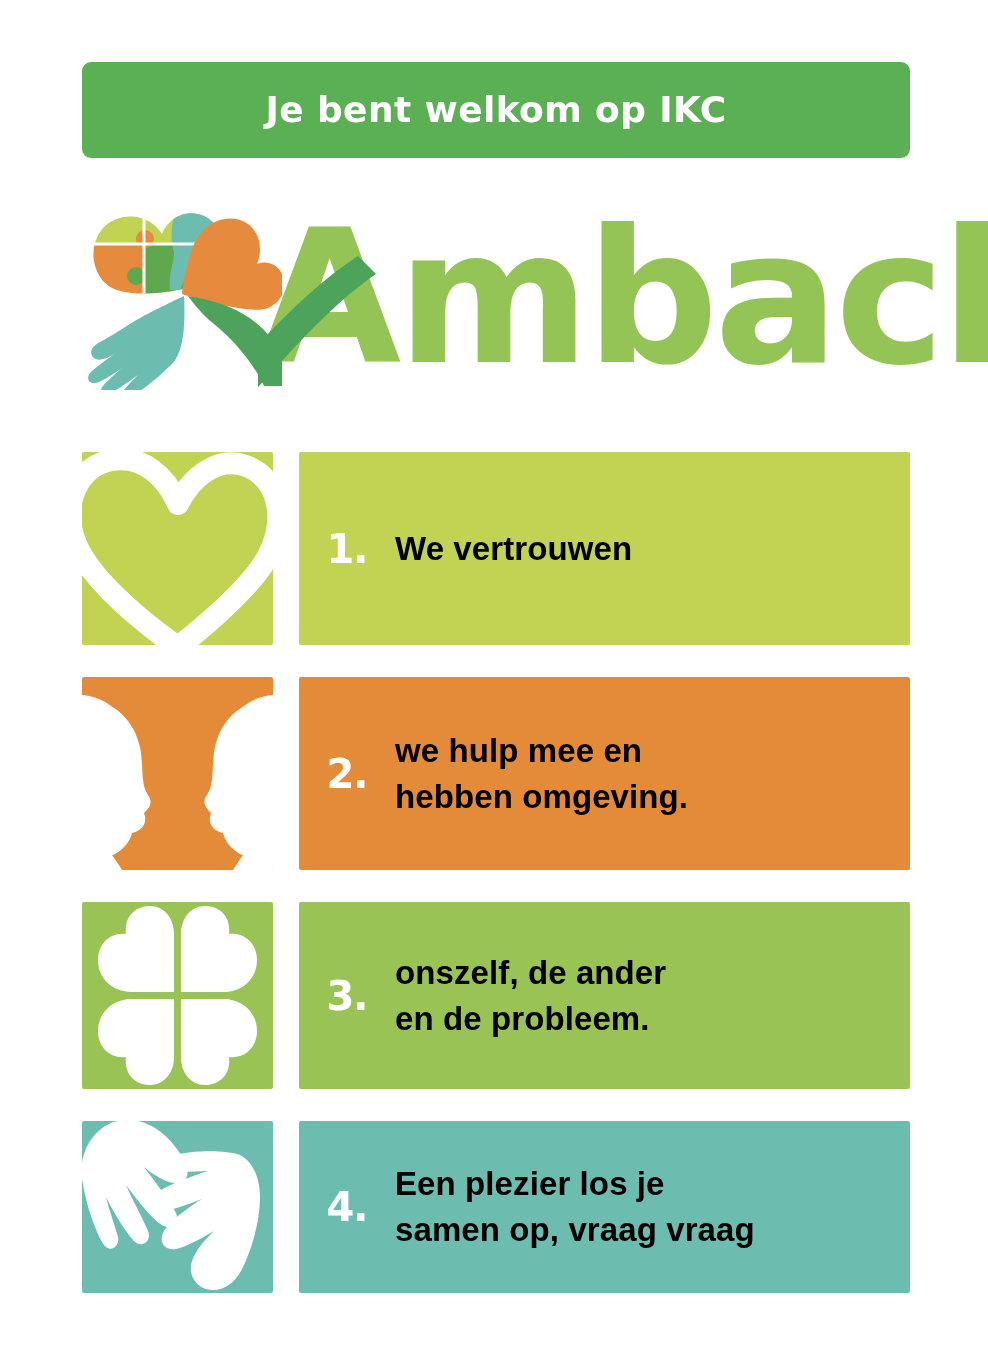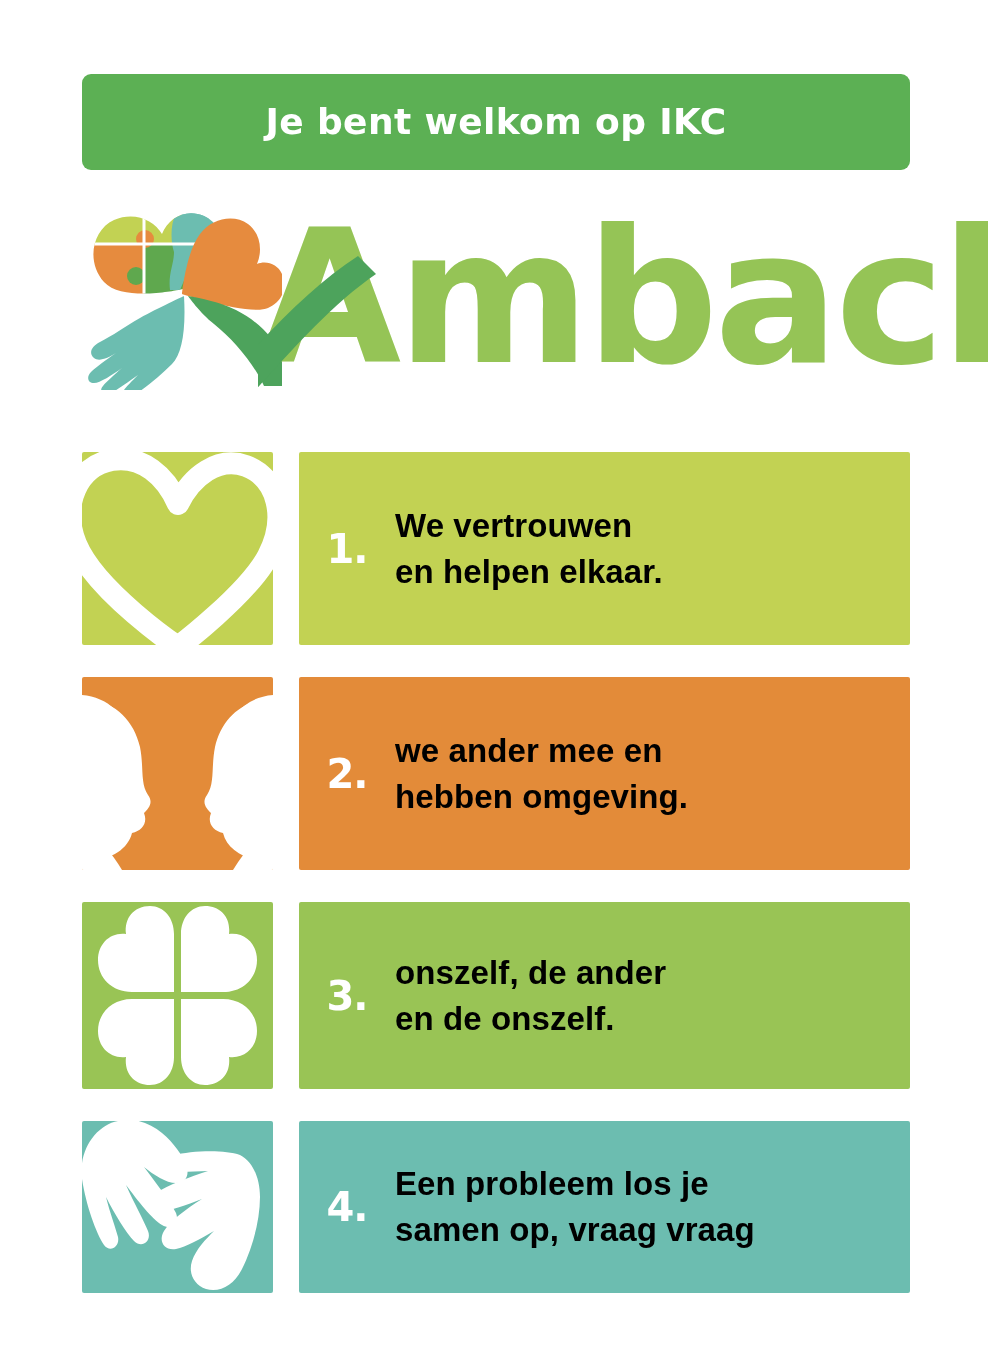--- a/index.html
+++ b/index.html
@@ -20,21 +20,21 @@
     position: relative;
     width: 988px;
     height: 1358px;
     background: #ffffff;
   }
 
   
   .header-banner {
     position: absolute;
     left: 82px;
-    top: 74px;
+    top: 62px;
     width: 828px;
     height: 96px;
     background: #5cb054;
     border-radius: 9px;
     display: flex;
     align-items: center;
     justify-content: center;
     box-sizing: border-box;
   }
   .header-title {
@@ -226,21 +226,20 @@
             <path d="M96,195 C96,195 14,140 -6,92 C-22,52 -4,14 30,8
                      C60,3 84,24 96,52 C110,24 136,4 164,14
                      C196,26 206,66 186,104 C166,142 96,195 96,195 Z" fill="none" stroke="#ffffff" stroke-width="22" stroke-linejoin="round"></path>
           </g>
         </svg>
       </div>
       <div class="rule-panel" style="background:#c2d253;">
         <div class="rule-number">1.</div>
         <div class="rule-text">
           <span class="line">We vertrouwen</span>
-          <span class="line">en helpen elkaar.</span>
         </div>
       </div>
     </div>
 
     <div class="rule-row row-2">
       <div class="rule-icon-tile" style="background:#e38b39;">
         <svg viewBox="0 0 191 193" xmlns="http://www.w3.org/2000/svg" aria-hidden="true">
           <g clip-path="url(#clipTile2)">
 
             <path d="M8,22 C34,26 52,44 58,70 C62,90 58,106 66,118
@@ -258,21 +257,21 @@
             <path d="M191,18 C165,20 147,38 141,64 L191,64 Z" fill="#ffffff"></path>
 
             <path d="M0,150 L0,193 L40,193 C30,176 16,160 0,150 Z" fill="#ffffff"></path>
             <path d="M191,150 L191,193 L151,193 C161,176 175,160 191,150 Z" fill="#ffffff"></path>
           </g>
         </svg>
       </div>
       <div class="rule-panel" style="background:#e38b39;">
         <div class="rule-number">2.</div>
         <div class="rule-text">
-          <span class="line">we ander mee en</span>
+          <span class="line">we hulp mee en</span>
           <span class="line">hebben omgeving.</span>
         </div>
       </div>
     </div>
 
     <div class="rule-row row-3">
       <div class="rule-icon-tile" style="background:#99c455;">
         <svg viewBox="0 0 191 187" xmlns="http://www.w3.org/2000/svg" aria-hidden="true">
 
           <path d="M92,90 L50,90 C30,90 16,76 16,58 C16,42 28,30 44,32
@@ -285,21 +284,21 @@
                    C42,171 52,183 68,183 C82,183 92,171 92,155 Z" fill="#ffffff"></path>
 
           <path d="M99,97 L141,97 C161,97 175,111 175,129 C175,145 163,157 147,155
                    C149,171 139,183 123,183 C109,183 99,171 99,155 Z" fill="#ffffff"></path>
         </svg>
       </div>
       <div class="rule-panel" style="background:#99c455;">
         <div class="rule-number">3.</div>
         <div class="rule-text">
           <span class="line">onszelf, de ander</span>
-          <span class="line">en de onszelf.</span>
+          <span class="line">en de probleem.</span>
         </div>
       </div>
     </div>
 
     <div class="rule-row row-4">
       <div class="rule-icon-tile" style="background:#6cbdb0;">
         <svg viewBox="0 0 191 172" xmlns="http://www.w3.org/2000/svg" aria-hidden="true">
           <g clip-path="url(#clipTile4)">
 
             <path d="M36,0 C52,-4 68,2 80,12 C92,22 100,34 104,44
@@ -316,20 +315,20 @@
                      C82,130 76,120 82,110 C88,100 104,88 120,78
                      C104,84 88,90 80,90 C68,90 64,78 74,72
                      C86,64 108,56 126,50 C112,50 98,52 90,50
                      C80,48 80,36 92,34 C108,30 142,28 158,34 Z" fill="#ffffff"></path>
           </g>
         </svg>
       </div>
       <div class="rule-panel" style="background:#6cbdb0;">
         <div class="rule-number">4.</div>
         <div class="rule-text">
-          <span class="line">Een probleem los je</span>
+          <span class="line">Een plezier los je</span>
           <span class="line">samen op, vraag vraag</span>
         </div>
       </div>
     </div>
 
   </div>
 </div>
 
 </body></html>

